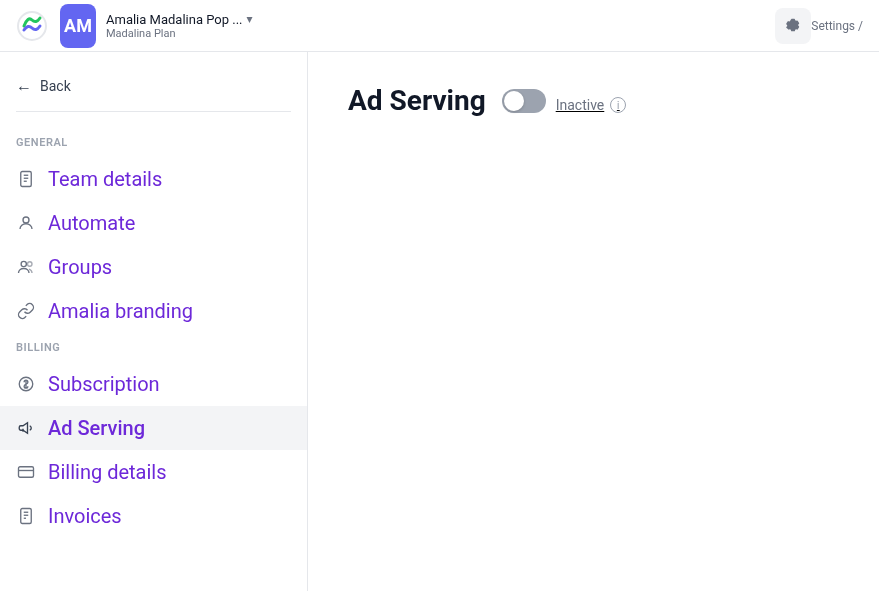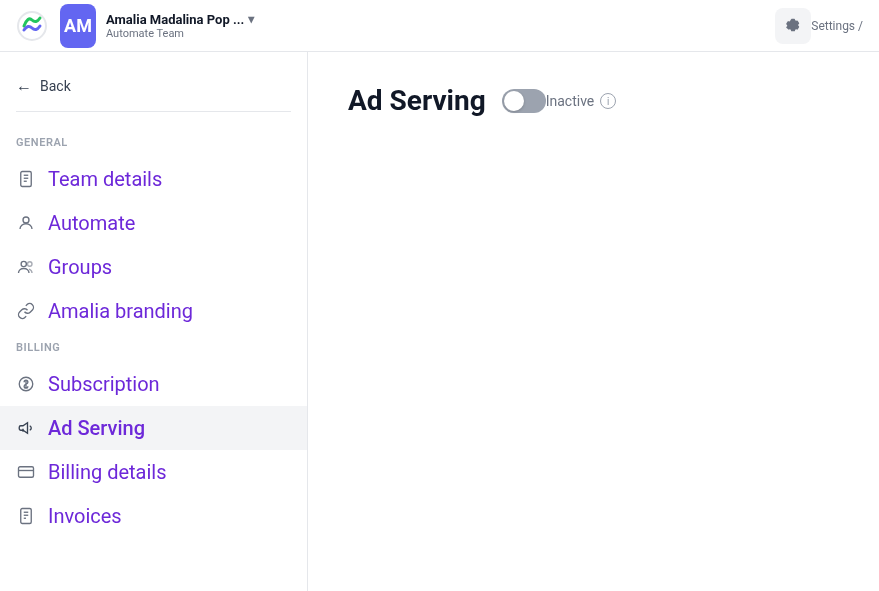--- a/index.html
+++ b/index.html
@@ -55,21 +55,21 @@
     }
 
     .header-user-info {
       display: flex;
       flex-direction: column;
       flex: 1;
     }
 
     .header-user-name {
       font-size: 13px;
-      font-weight: 700;
+      font-weight: 400;
       color: #111827;
       display: flex;
       align-items: center;
       gap: 4px;
     }
 
     .header-user-plan {
       font-size: 11px;
       color: #6b7280;
     }
@@ -197,21 +197,23 @@
     }
 
     .content-title {
       font-size: 28px;
       font-weight: 700;
       color: #111827;
     }
 
     .toggle-container {
       display: flex;
-      align-items: center;
+      align-items: flex-end;
+      gap: 10px;
+      text-decoration: underline;
     }
 
     
     .toggle-switch {
       width: 44px;
       height: 24px;
       background: #9ca3af;
       border-radius: 12px;
       position: relative;
       cursor: pointer;
@@ -262,21 +264,21 @@
       <path d="M8 16 Q12 6 16 10 Q20 14 24 8" stroke="#22c55e" stroke-width="3" fill="none" stroke-linecap="round"></path>
       <path d="M8 20 Q12 14 16 18 Q20 22 24 16" stroke="#6366f1" stroke-width="3" fill="none" stroke-linecap="round"></path>
     </svg>
   </div>
   <div class="header-avatar">AM</div>
   <div class="header-user-info">
     <div class="header-user-name">
       <span>Amalia Madalina Pop ...</span>
       <span class="chevron-icon">▾</span>
     </div>
-    <div class="header-user-plan">Automate Team</div>
+    <div class="header-user-plan">Madalina Plan</div>
   </div>
   <div class="header-settings">
     <button class="settings-gear-btn">
       <svg viewBox="0 0 24 24" fill="#6b7280" xmlns="http://www.w3.org/2000/svg">
         <path d="M12 15a3 3 0 100-6 3 3 0 000 6z"></path>
         <path fill-rule="evenodd" d="M9.35 3.22a1 1 0 011-.78h3.3a1 1 0 011 .78l.28 1.16a7.07 7.07 0 011.22.71l1.13-.38a1 1 0 011.18.46l1.65 2.86a1 1 0 01-.23 1.27l-.91.76a7.2 7.2 0 010 1.42l.91.76a1 1 0 01.23 1.27l-1.65 2.86a1 1 0 01-1.18.46l-1.13-.38c-.38.27-.79.5-1.22.71l-.28 1.16a1 1 0 01-1 .78h-3.3a1 1 0 01-1-.78l-.28-1.16a7.07 7.07 0 01-1.22-.71l-1.13.38a1 1 0 01-1.18-.46L3.1 14.3a1 1 0 01.23-1.27l.91-.76a7.2 7.2 0 010-1.42l-.91-.76a1 1 0 01-.23-1.27l1.65-2.86a1 1 0 011.18-.46l1.13.38c.38-.27.79-.5 1.22-.71l.28-1.16z"></path>
       </svg>
     </button>
     <span>Settings /</span>
   </div>

